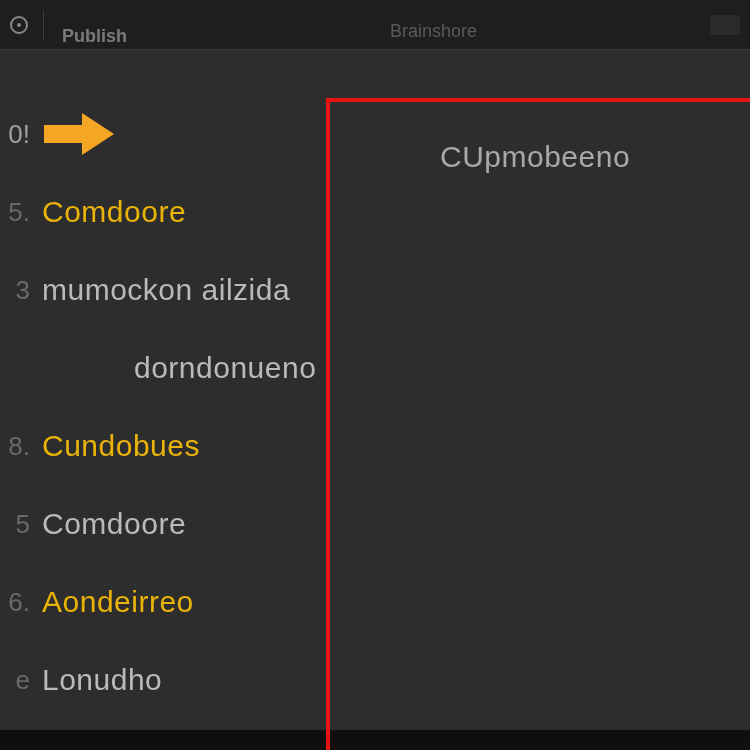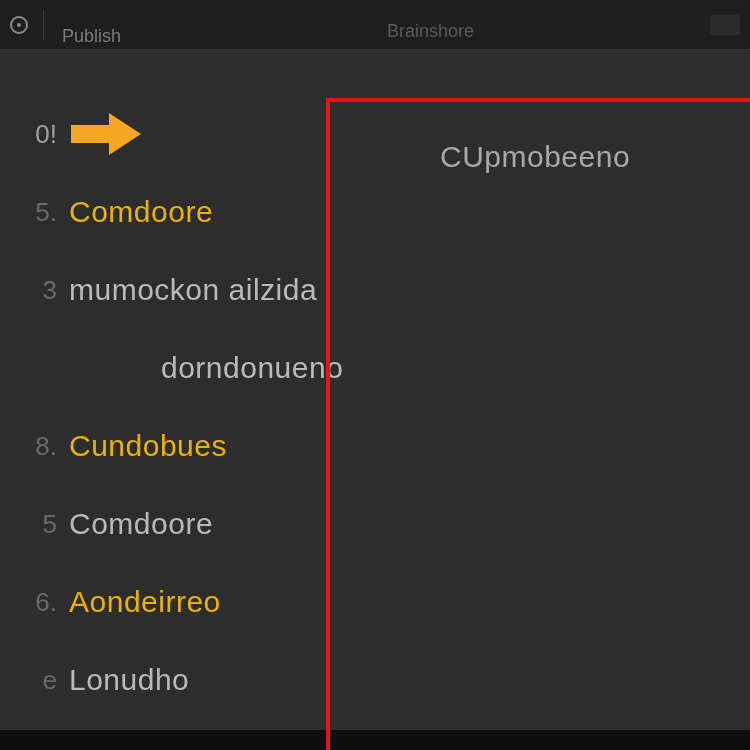--- a/index.html
+++ b/index.html
@@ -43,21 +43,21 @@
     }
     .topbar-divider {
       width: 1px;
       height: 30px;
       background: #3a3a3a;
       margin-right: 18px;
     }
     .topbar-menu-item {
       color: #7a7a7a;
       font-size: 18px;
-      font-weight: 400;
+      font-weight: 700;
       margin-right: 30px;
       margin-top: 24px;
     }
     .topbar-center {
       flex: 1;
       display: flex;
       justify-content: center;
       margin-top: 14px;
     }
     .topbar-center-label {
@@ -70,21 +70,20 @@
       height: 20px;
       background: #2a2a2a;
       border-radius: 2px;
       margin-left: auto;
     }
     .content {
       background: #2d2d2d;
       height: calc(100% - 50px);
       position: relative;
       padding-top: 60px;
-      padding-left: 27px;
     }
     .list-container {
       padding-left: 0;
     }
     .list-row {
       display: flex;
       align-items: center;
       margin-bottom: 30px;
       min-height: 48px;
     }

